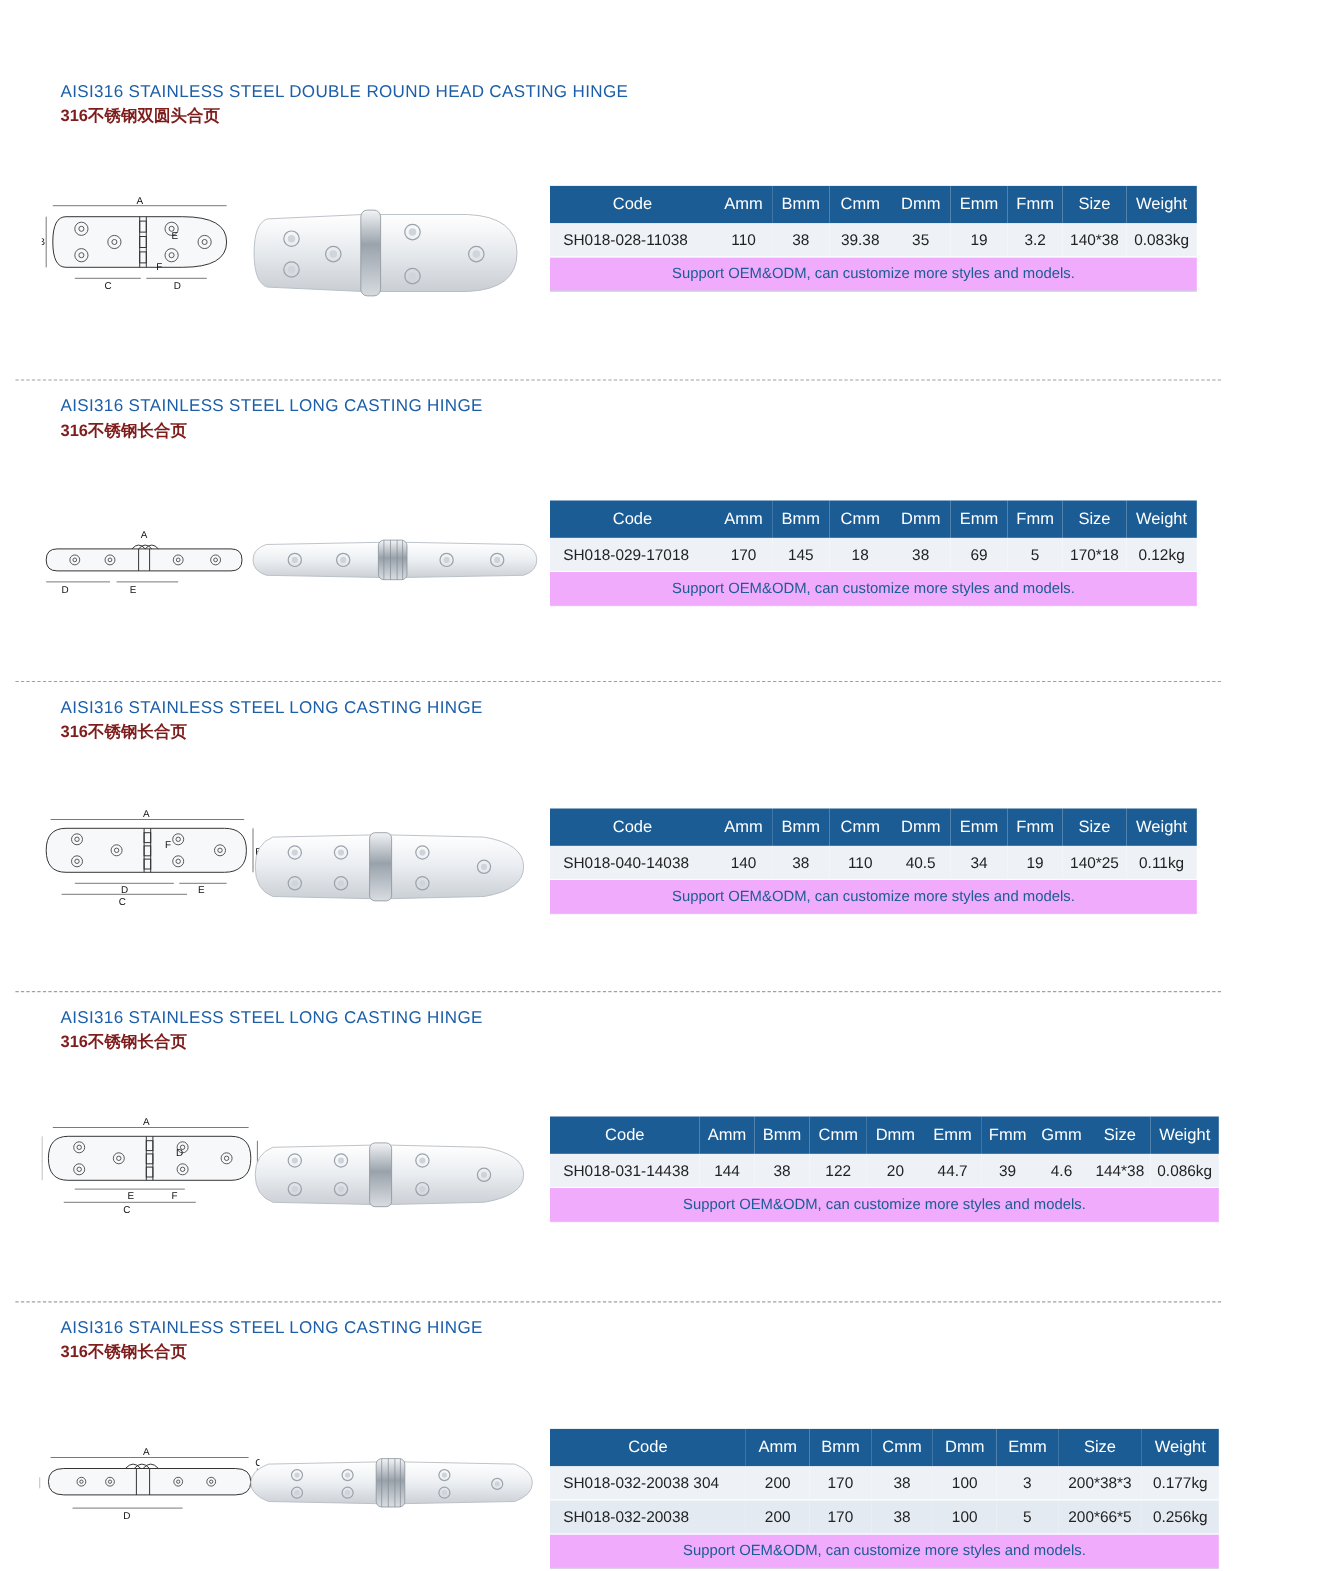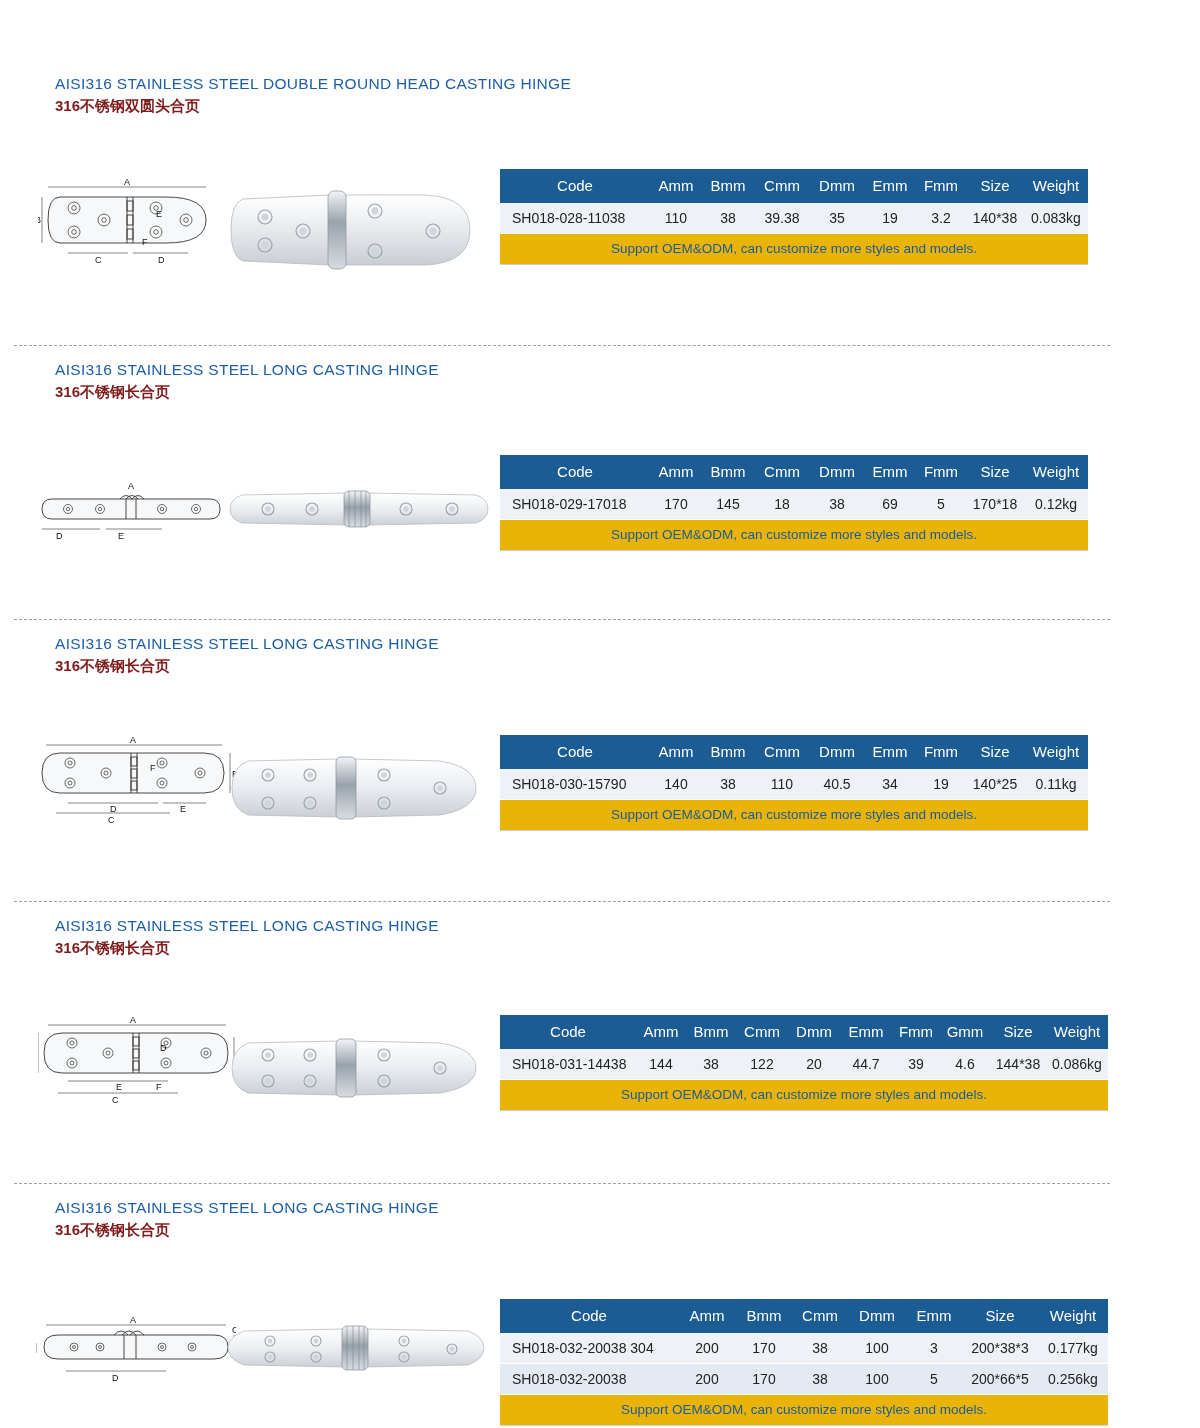--- a/index.html
+++ b/index.html
@@ -93,21 +93,21 @@
   }
   table.spec td.code {
     text-align: left;
     padding-left: 12px;
   }
   table.spec tfoot td {
     font-size: 13.5px;
     color: #1b5c94;
     text-align: center;
     padding: 7px 2px 8px 2px;
-    background: #eab308;
+    background: #f0abfc;
     border-bottom: 1px solid #c8d2de;
     border-top: 1px solid #ffffff;
   }
   
   .fig {
     position: absolute;
   }
   .dim-label {
     font-size: 9px;
     fill: #111;
@@ -472,21 +472,21 @@
               <th>Cmm</th>
               <th>Dmm</th>
               <th>Emm</th>
               <th>Fmm</th>
               <th>Size</th>
               <th>Weight</th>
             </tr>
           </thead>
           <tbody>
             <tr>
-              <td class="code">SH018-030-15790</td>
+              <td class="code">SH018-040-14038</td>
               <td>140</td>
               <td>38</td>
               <td>110</td>
               <td>40.5</td>
               <td>34</td>
               <td>19</td>
               <td>140*25</td>
               <td>0.11kg</td>
             </tr>
           </tbody>

